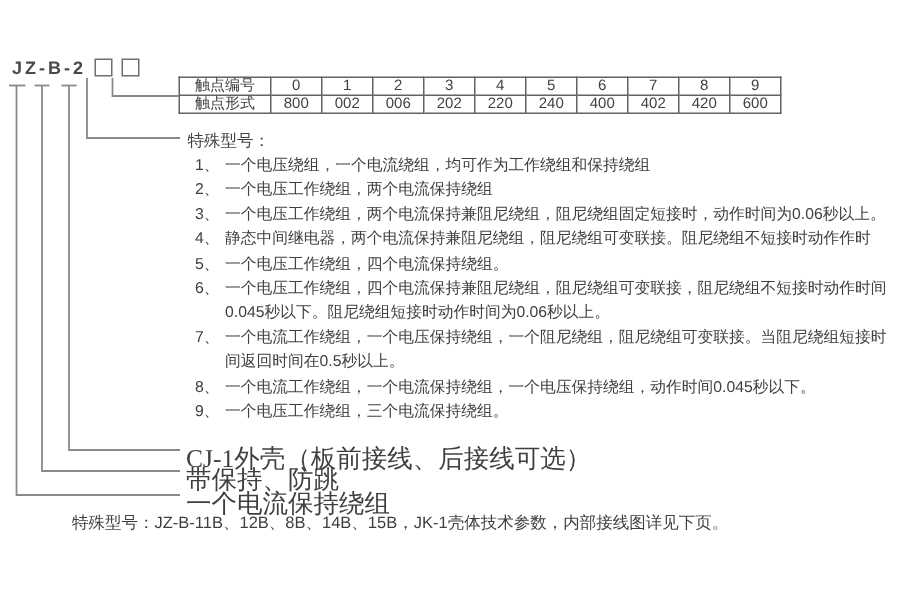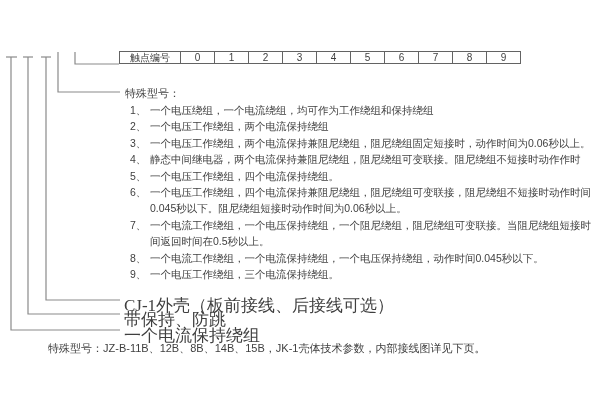--- a/index.html
+++ b/index.html
@@ -60,35 +60,53 @@
 
     <path d="M58 52 V92 H120" stroke="#8a8a8a" stroke-width="1.2" fill="none"></path>
 
     <path d="M46 57 V300 H120" stroke="#8a8a8a" stroke-width="1.2" fill="none"></path>
 
     <path d="M28 57 V314 H120" stroke="#8a8a8a" stroke-width="1.2" fill="none"></path>
 
     <path d="M11 57 V330 H120" stroke="#8a8a8a" stroke-width="1.2" fill="none"></path>
   </svg>
 
+  <div class="model">
+    <span>JZ-B-2</span>
+    <span class="code-box b1"></span>
+    <span class="code-box b2"></span>
+  </div>
 
   <table class="contact">
     <tbody>
       <tr>
         <td class="hdr">触点编号</td>
         <td>0</td>
         <td>1</td>
         <td>2</td>
         <td>3</td>
         <td>4</td>
         <td>5</td>
         <td>6</td>
         <td>7</td>
         <td>8</td>
         <td>9</td>
+      </tr>
+      <tr>
+        <td class="hdr">触点形式</td>
+        <td>800</td>
+        <td>002</td>
+        <td>006</td>
+        <td>202</td>
+        <td>220</td>
+        <td>240</td>
+        <td>400</td>
+        <td>402</td>
+        <td>420</td>
+        <td>600</td>
       </tr>
     </tbody>
   </table>
 
   <div class="cls-heading">特殊型号：</div>
 
   <div class="cls-list">
     <div class="cls-row">
       <span class="num">1、</span>
       <span class="txt">一个电压绕组，一个电流绕组，均可作为工作绕组和保持绕组</span>

